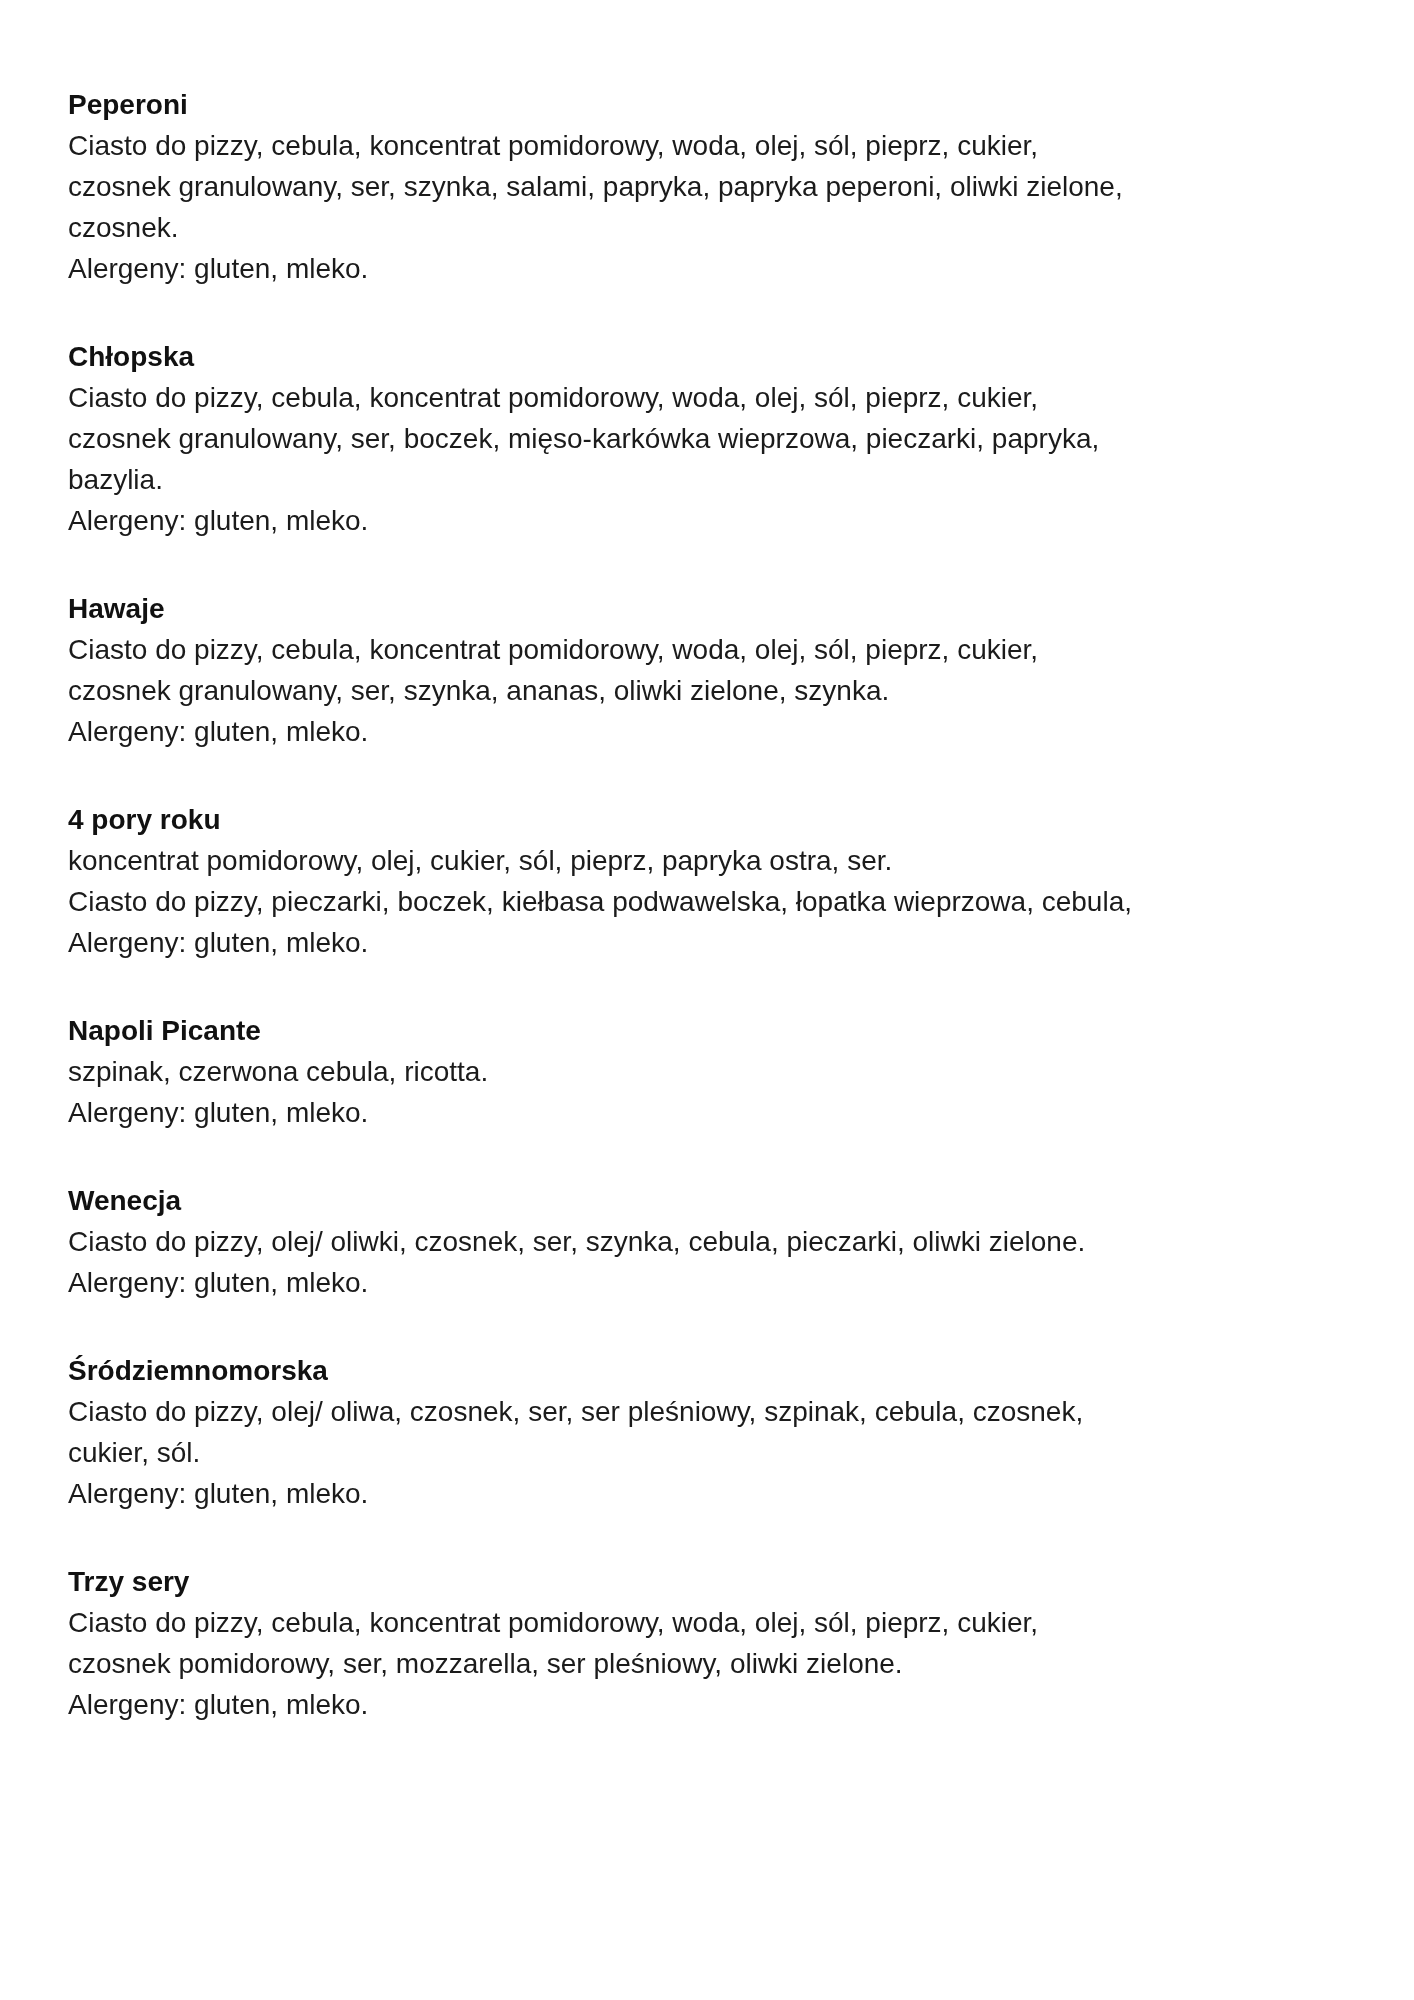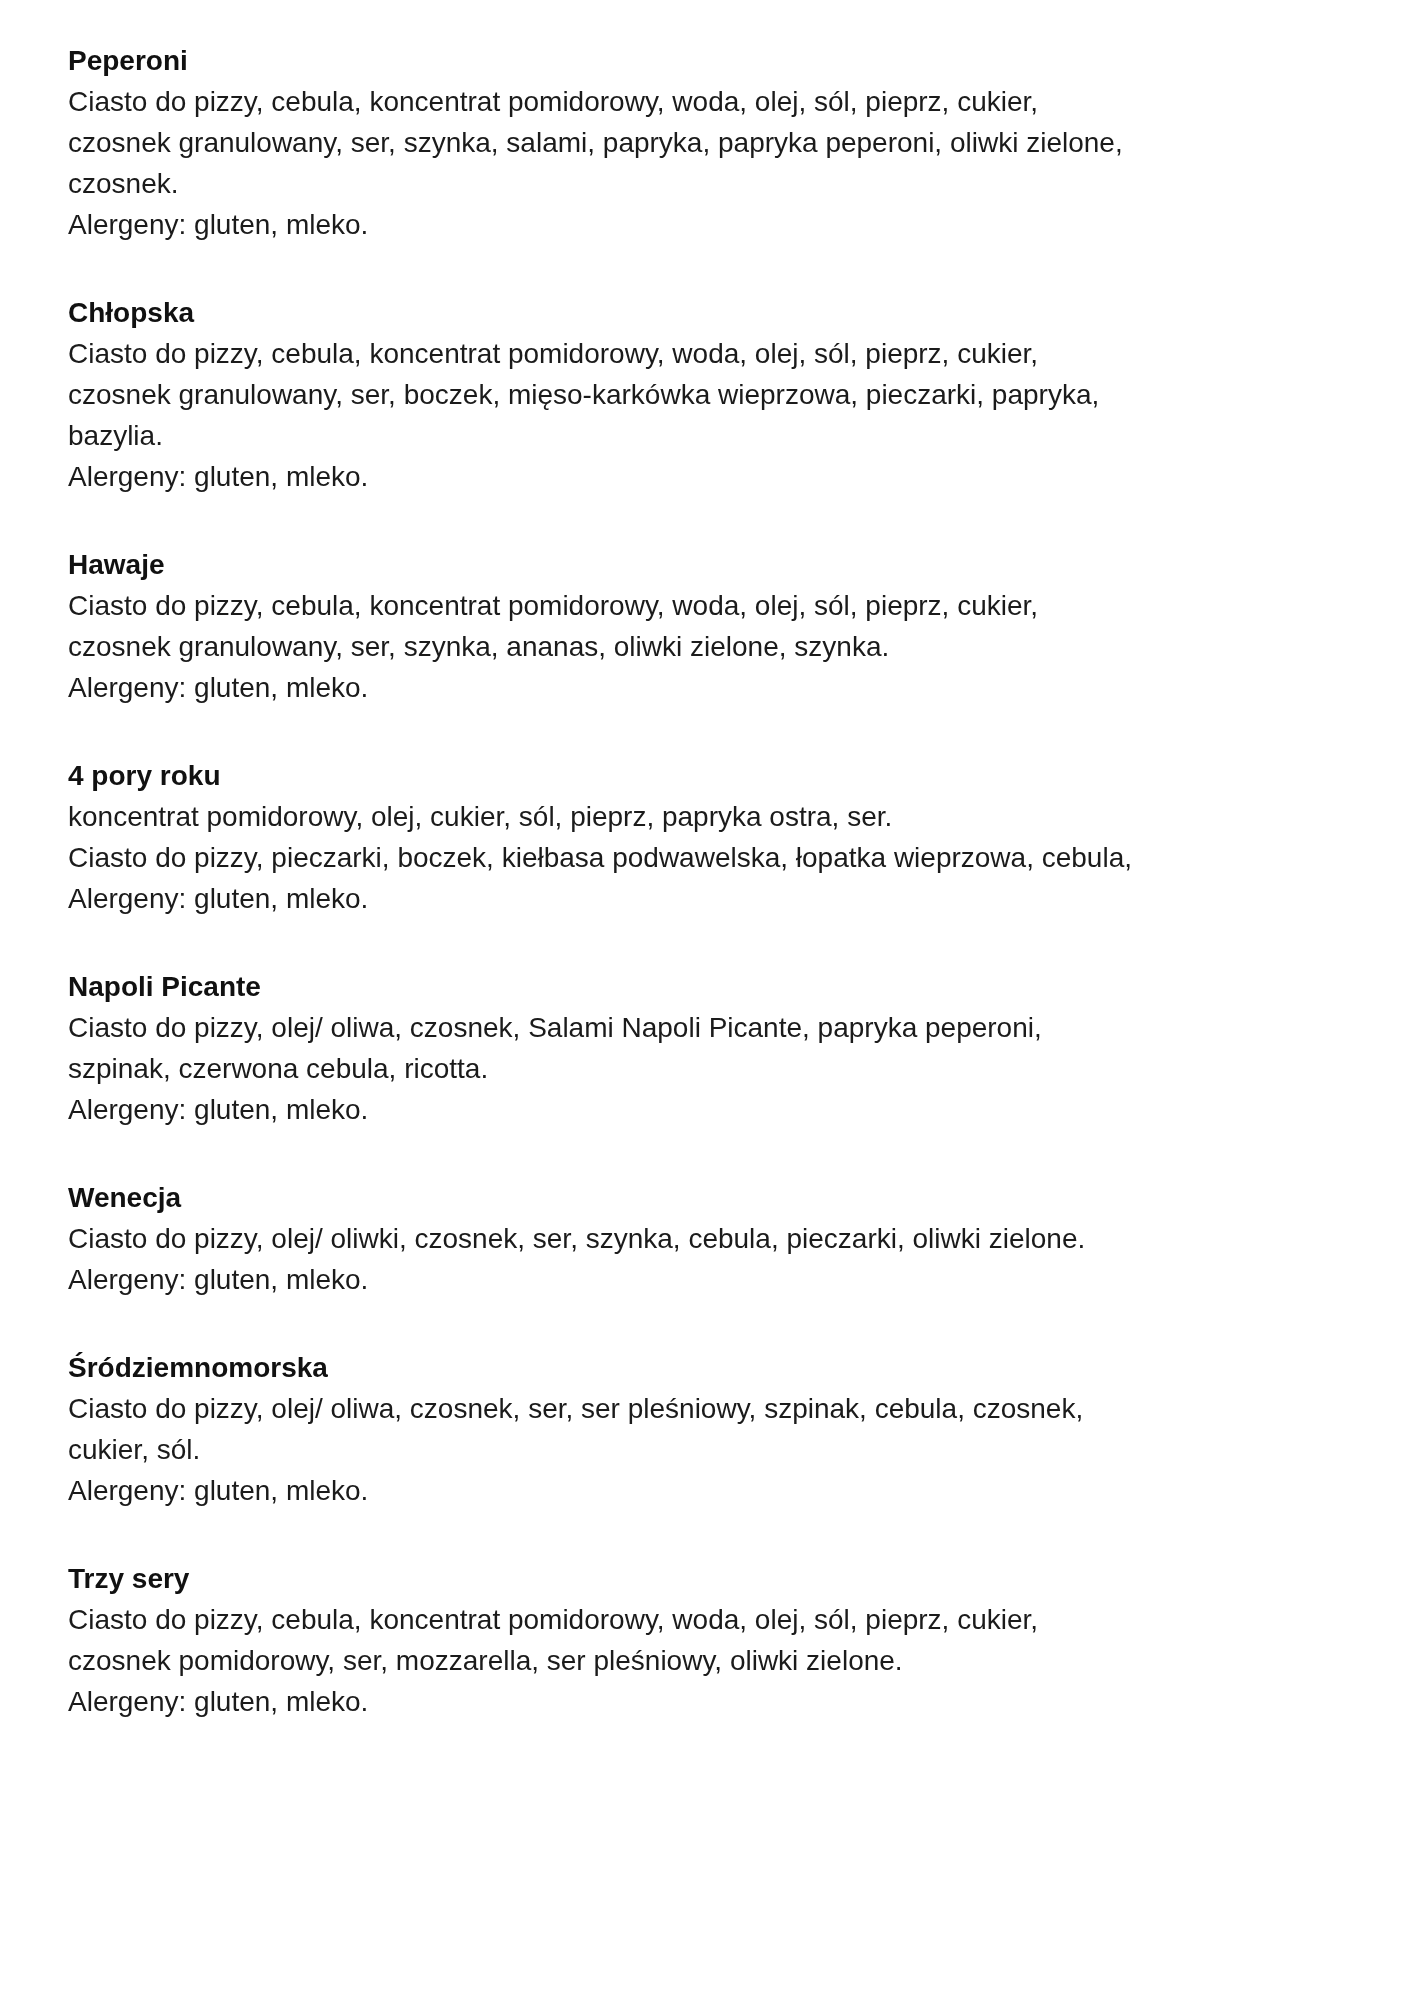--- a/index.html
+++ b/index.html
@@ -9,21 +9,21 @@
   body {
     width: 1414px;
     height: 2000px;
     overflow: hidden;
     font-family: "Liberation Sans", sans-serif;
   }
   .page {
     width: 1414px;
     height: 2000px;
     background: #ffffff;
-    padding: 40px 60px 0 68px;
+    padding: 84px 60px 0 68px;
   }
   .pizza-section {
     margin-bottom: 47px;
     color: #1b1b1b;
     font-size: 28px;
     line-height: 41px;
   }
   .pizza-title {
     font-size: 28px;
     line-height: 41px;
@@ -75,21 +75,20 @@
     <div class="pizza-ingredients">
           <div class="ingredient-line">koncentrat pomidorowy, olej, cukier, sól, pieprz, papryka ostra, ser.</div>
           <div class="ingredient-line">Ciasto do pizzy, pieczarki, boczek, kiełbasa podwawelska, łopatka wieprzowa, cebula,</div>
         </div>
     <div class="pizza-allergens">Alergeny: gluten, mleko.</div>
   </section>
 
   <section class="pizza-section">
     <h2 class="pizza-title">Napoli Picante</h2>
     <div class="pizza-ingredients">
-          <div class="ingredient-line">Ciasto do pizzy, olej/ oliwa, czosnek, Salami Napoli Picante, papryka peperoni,</div>
           <div class="ingredient-line">szpinak, czerwona cebula, ricotta.</div>
         </div>
     <div class="pizza-allergens">Alergeny: gluten, mleko.</div>
   </section>
 
   <section class="pizza-section">
     <h2 class="pizza-title">Wenecja</h2>
     <div class="pizza-ingredients">
           <div class="ingredient-line">Ciasto do pizzy, olej/ oliwki, czosnek, ser, szynka, cebula, pieczarki, oliwki zielone.</div>
         </div>

